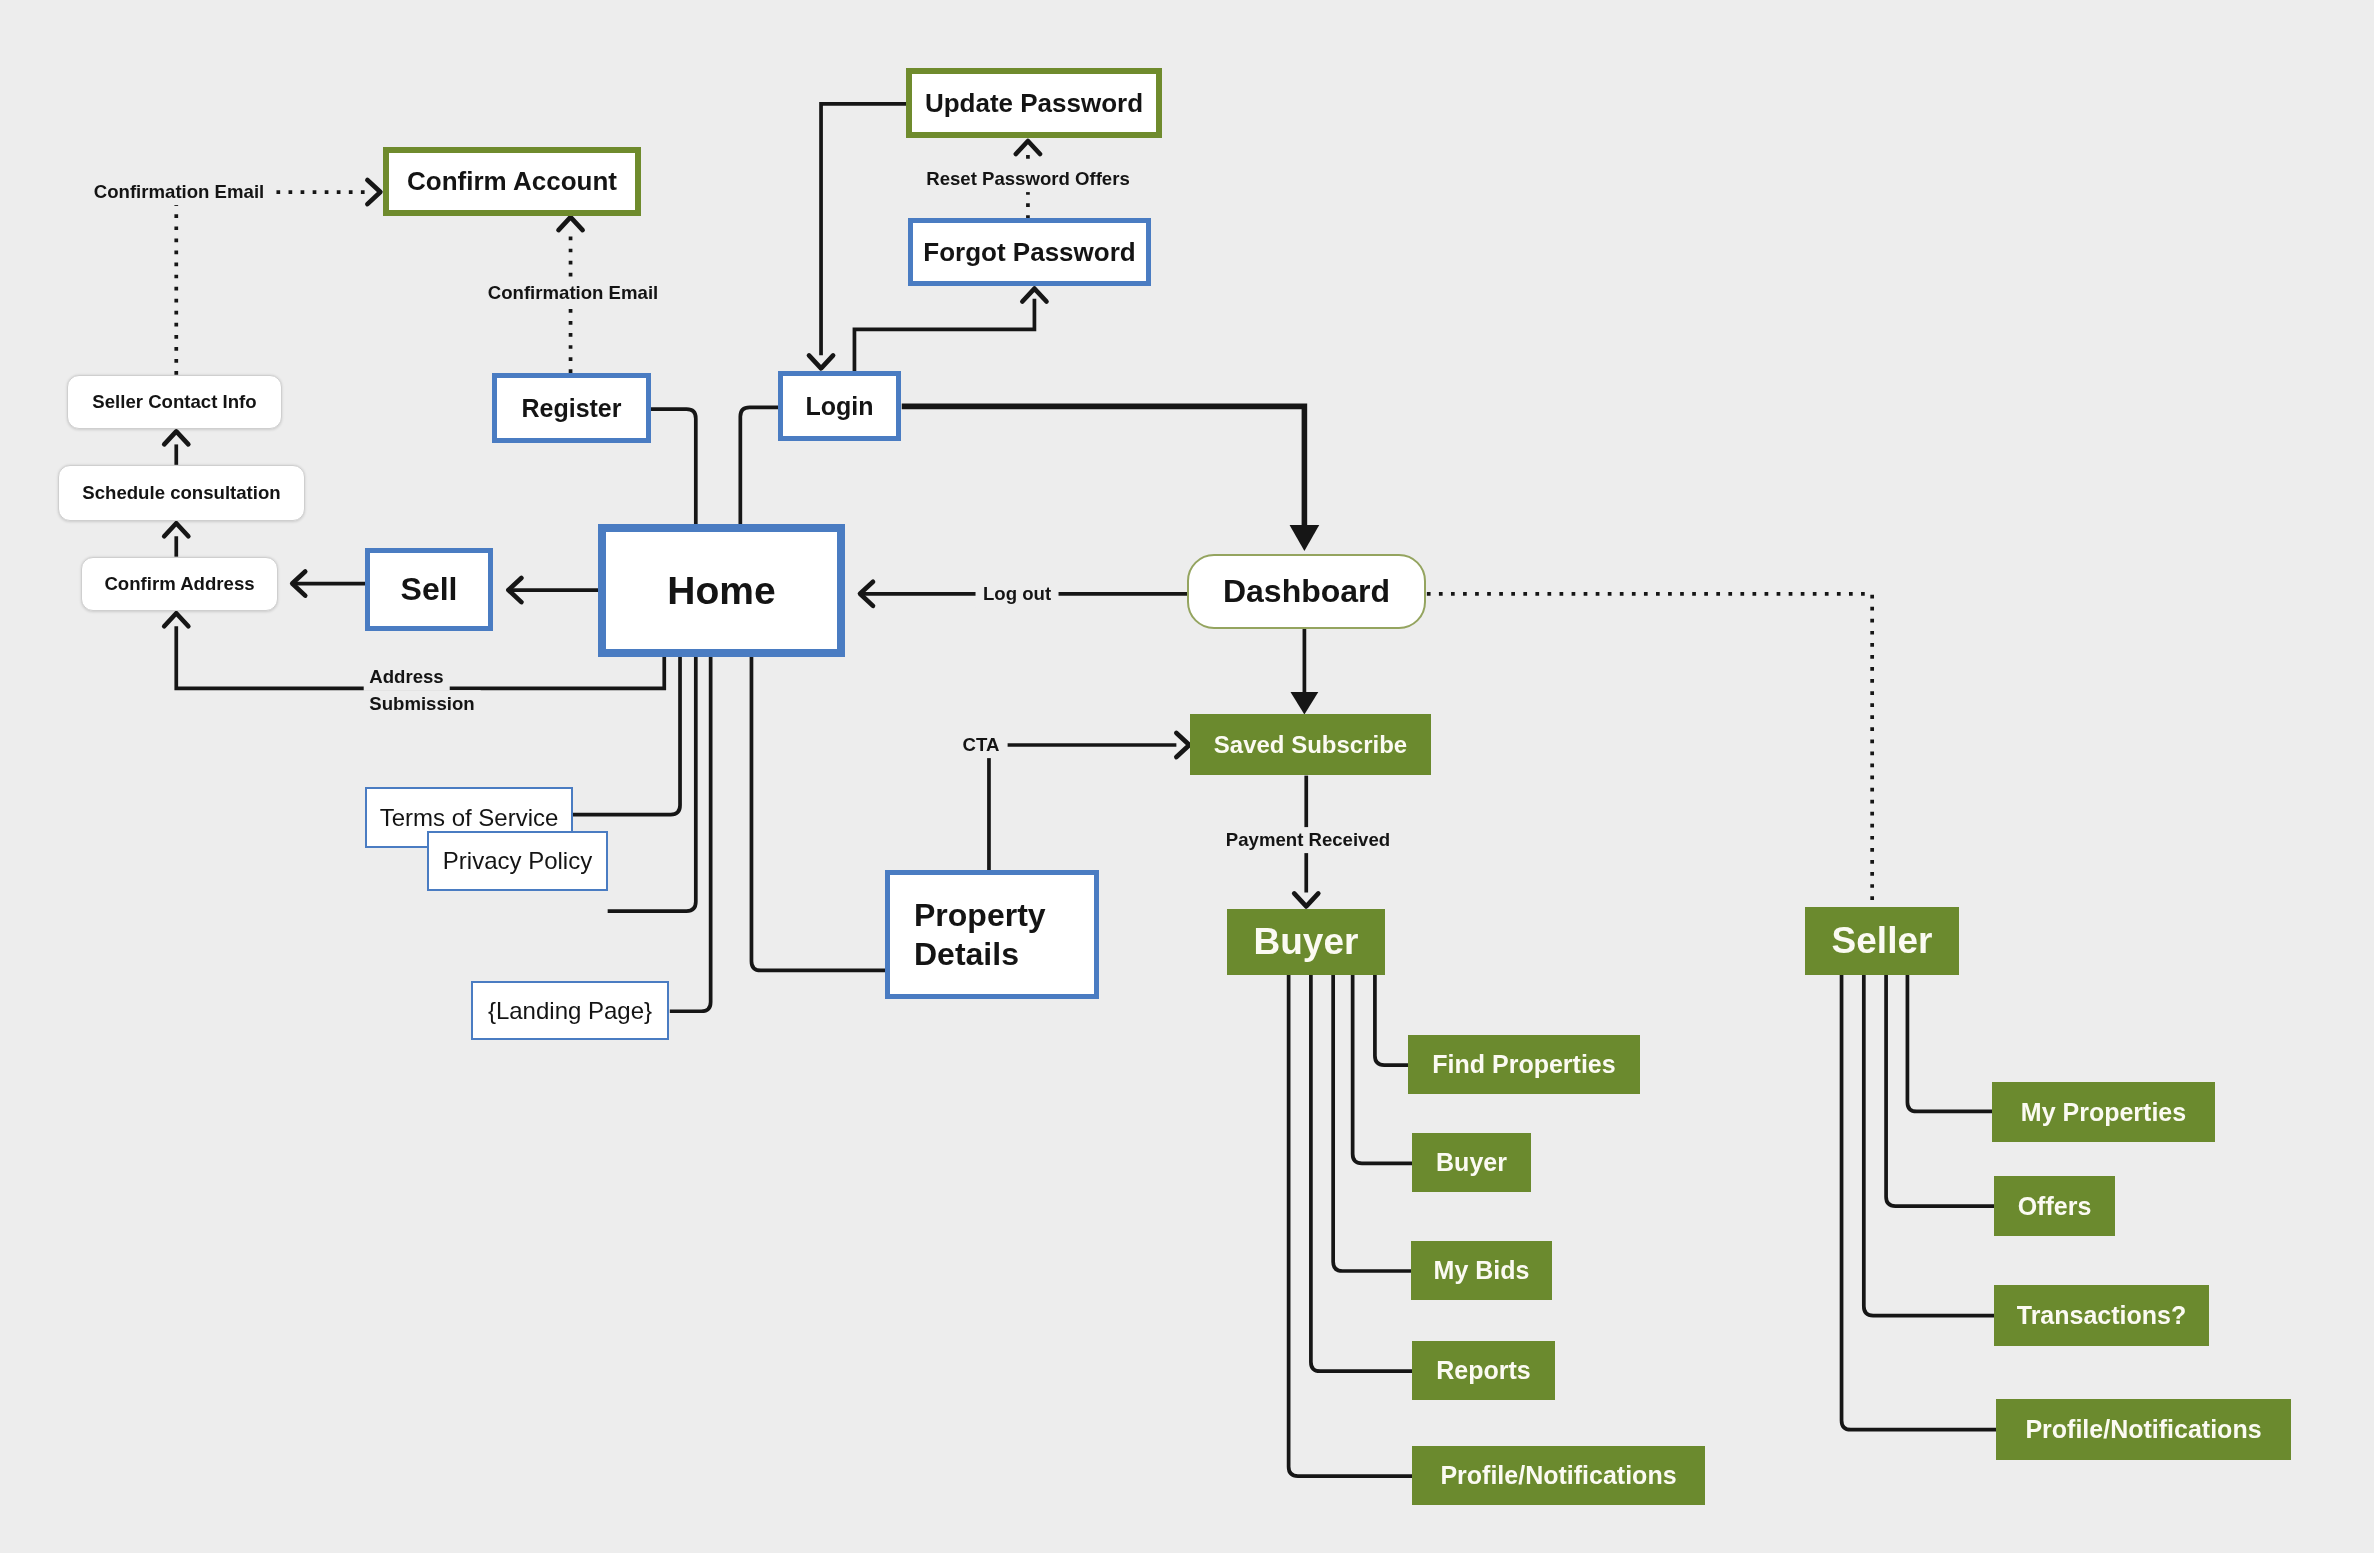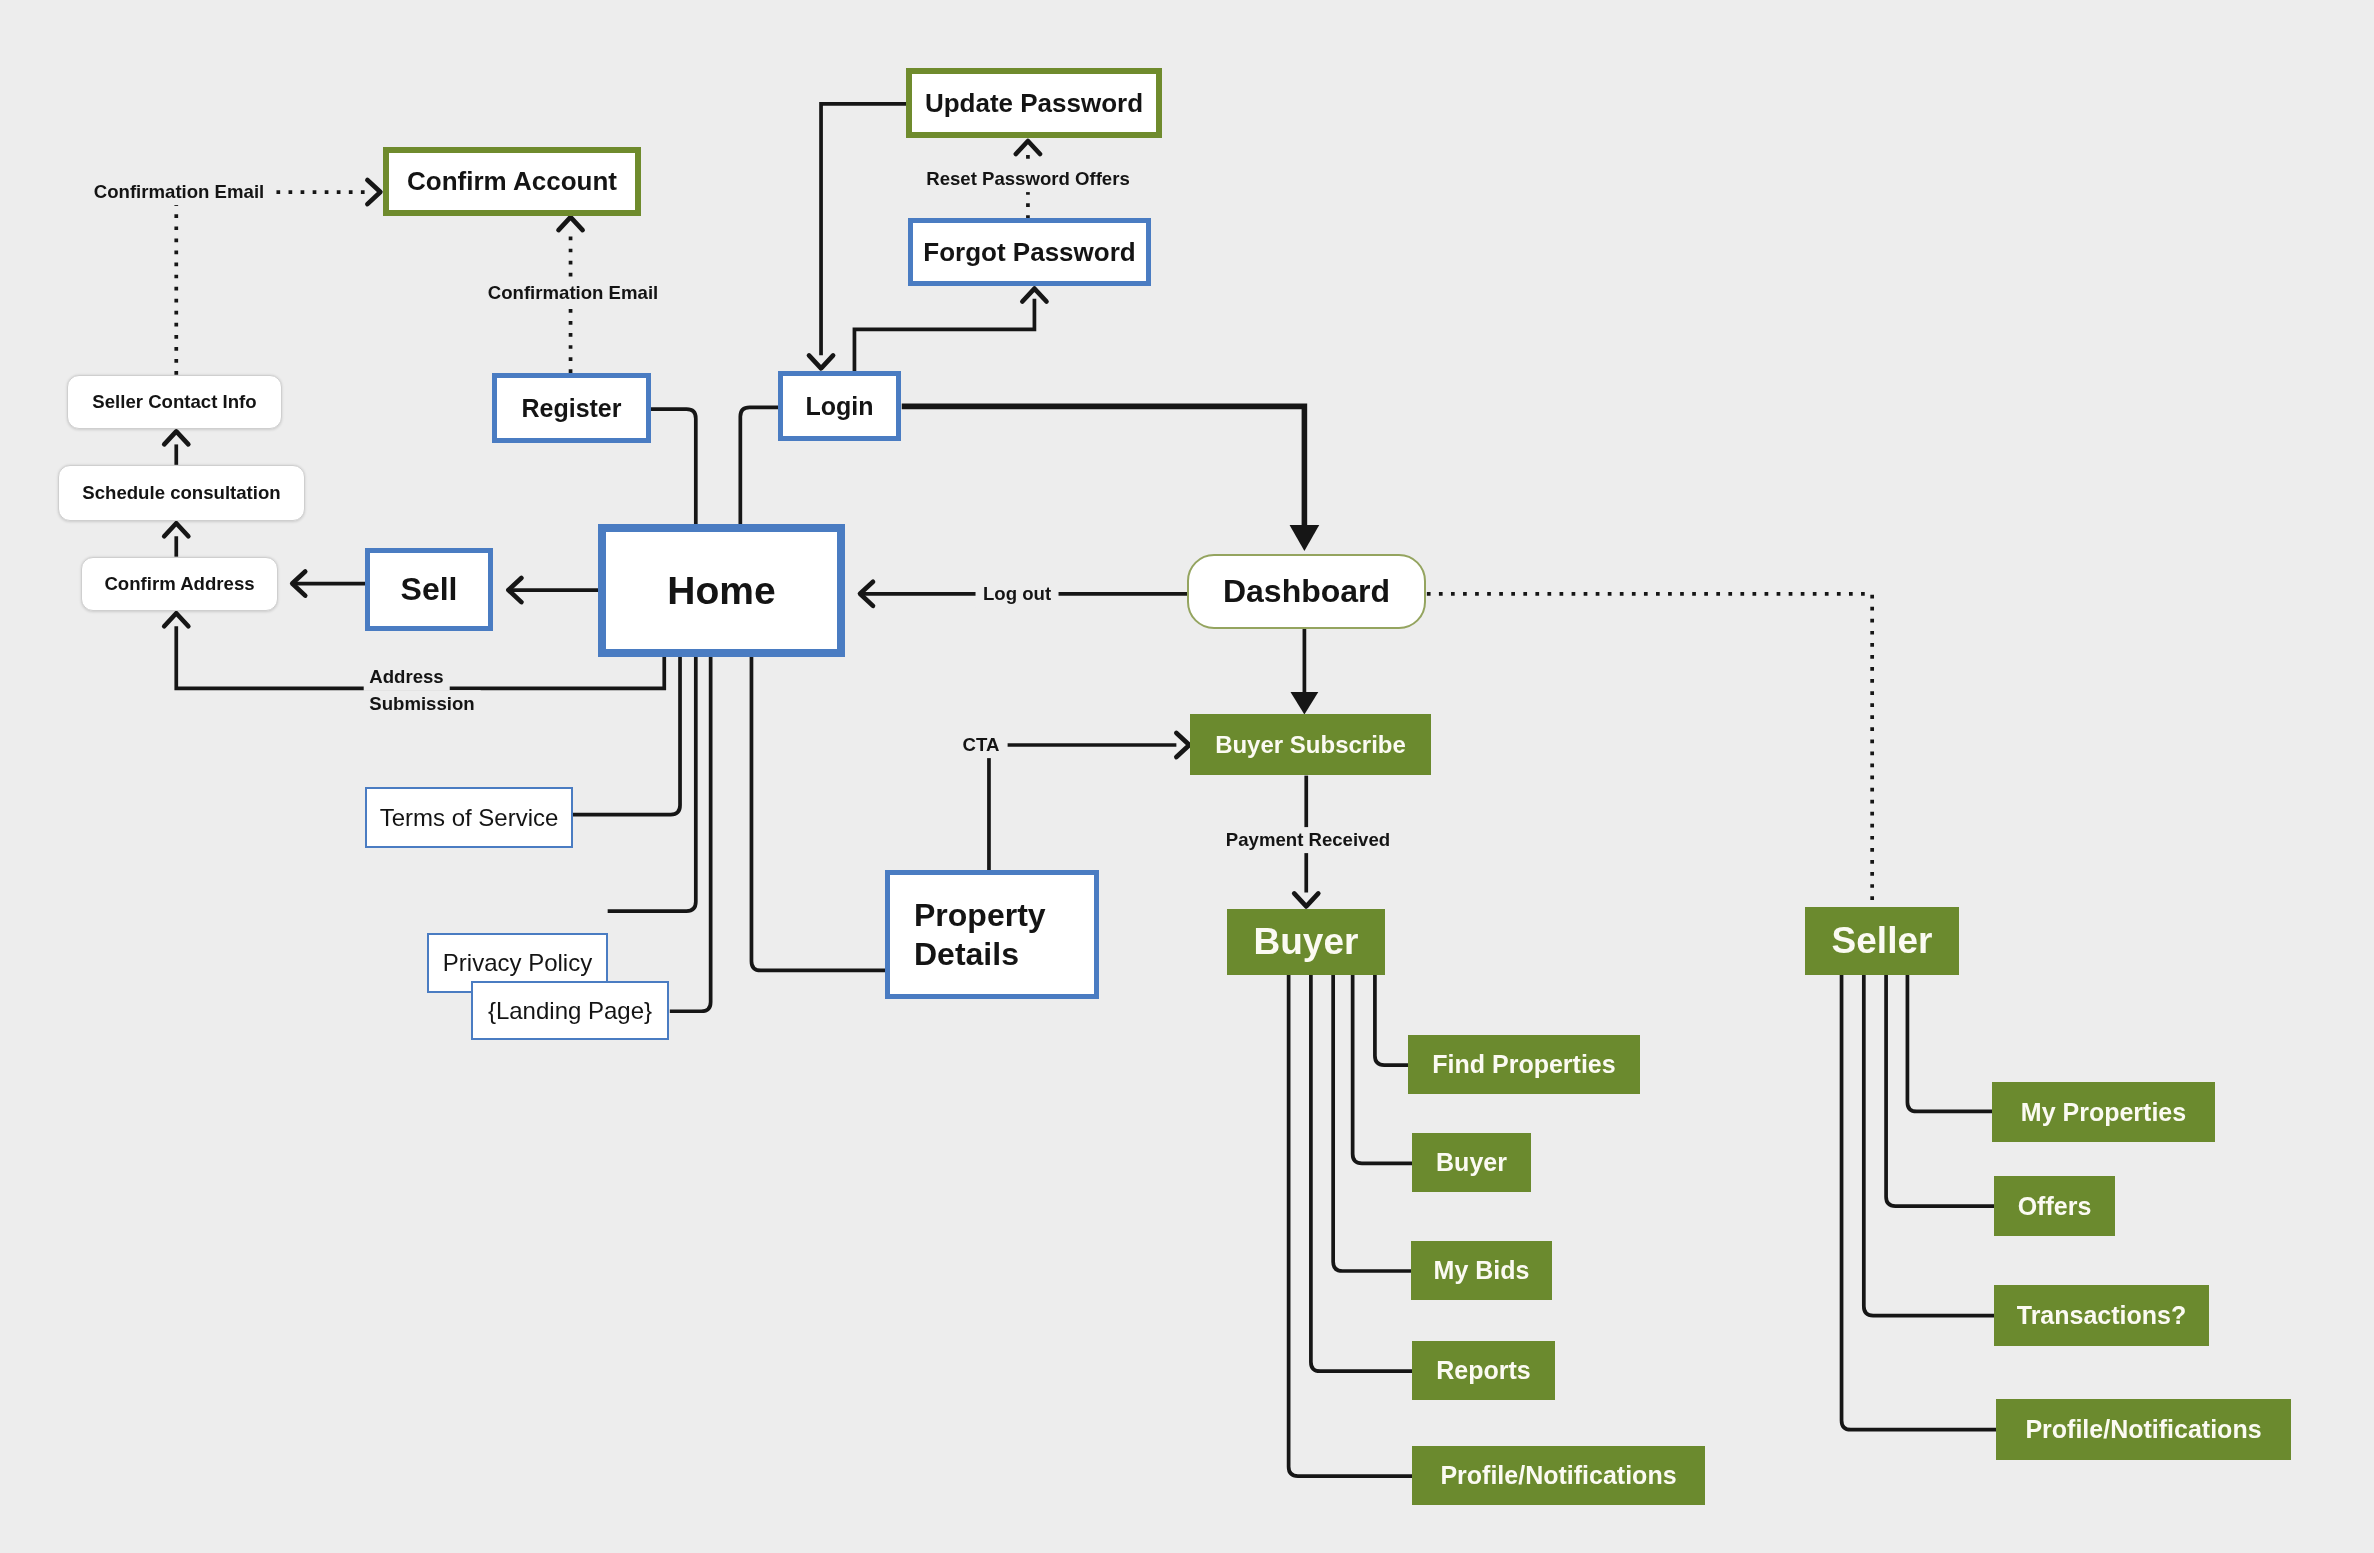--- a/index.html
+++ b/index.html
@@ -106,25 +106,25 @@
 
   <div class="node round" style="left:67px;top:375px;width:215px;height:54px;font-size:18.6px">Seller Contact Info</div>
   <div class="node round" style="left:58px;top:465px;width:247px;height:56px;font-size:18.6px">Schedule consultation</div>
   <div class="node round" style="left:81px;top:557px;width:197px;height:54px;font-size:18.6px">Confirm Address</div>
 
   <div class="node b-blue" style="left:365px;top:548px;width:128px;height:83px;font-size:32px">Sell</div>
   <div class="node b-blue-thick" style="left:598px;top:524px;width:247px;height:133px;font-size:39px">Home</div>
   <div class="node dashboard" style="left:1187px;top:554px;width:239px;height:75px;font-size:32px">Dashboard</div>
 
   <div class="node b-thin" style="left:365px;top:787px;width:208px;height:61px;font-size:24px">Terms of Service</div>
-  <div class="node b-thin" style="left:427px;top:933px;width:181px;height:60px;font-size:24px">Privacy Policy</div>
+  <div class="node b-thin" style="left:427px;top:831px;width:181px;height:60px;font-size:24px">Privacy Policy</div>
   <div class="node b-thin" style="left:471px;top:981px;width:198px;height:59px;font-size:24px">{Landing Page}</div>
   <div class="node b-blue left-text" style="left:885px;top:870px;width:214px;height:129px;font-size:32px">Property Details</div>
 
-  <div class="node green" style="left:1190px;top:714px;width:241px;height:61px;font-size:24px">Buyer Subscribe</div>
+  <div class="node green" style="left:1190px;top:714px;width:241px;height:61px;font-size:24px">Saved Subscribe</div>
   <div class="node green" style="left:1227px;top:909px;width:158px;height:66px;font-size:37px">Buyer</div>
   <div class="node green" style="left:1408px;top:1035px;width:232px;height:59px;font-size:25px">Find Properties</div>
   <div class="node green" style="left:1412px;top:1133px;width:119px;height:59px;font-size:25px">Buyer</div>
   <div class="node green" style="left:1411px;top:1241px;width:141px;height:59px;font-size:25px">My Bids</div>
   <div class="node green" style="left:1412px;top:1341px;width:143px;height:59px;font-size:25px">Reports</div>
   <div class="node green" style="left:1412px;top:1446px;width:293px;height:59px;font-size:25px">Profile/Notifications</div>
 
   <div class="node green" style="left:1805px;top:907px;width:154px;height:68px;font-size:37px">Seller</div>
   <div class="node green" style="left:1992px;top:1082px;width:223px;height:60px;font-size:25px">My Properties</div>
   <div class="node green" style="left:1994px;top:1176px;width:121px;height:60px;font-size:25px">Offers</div>

